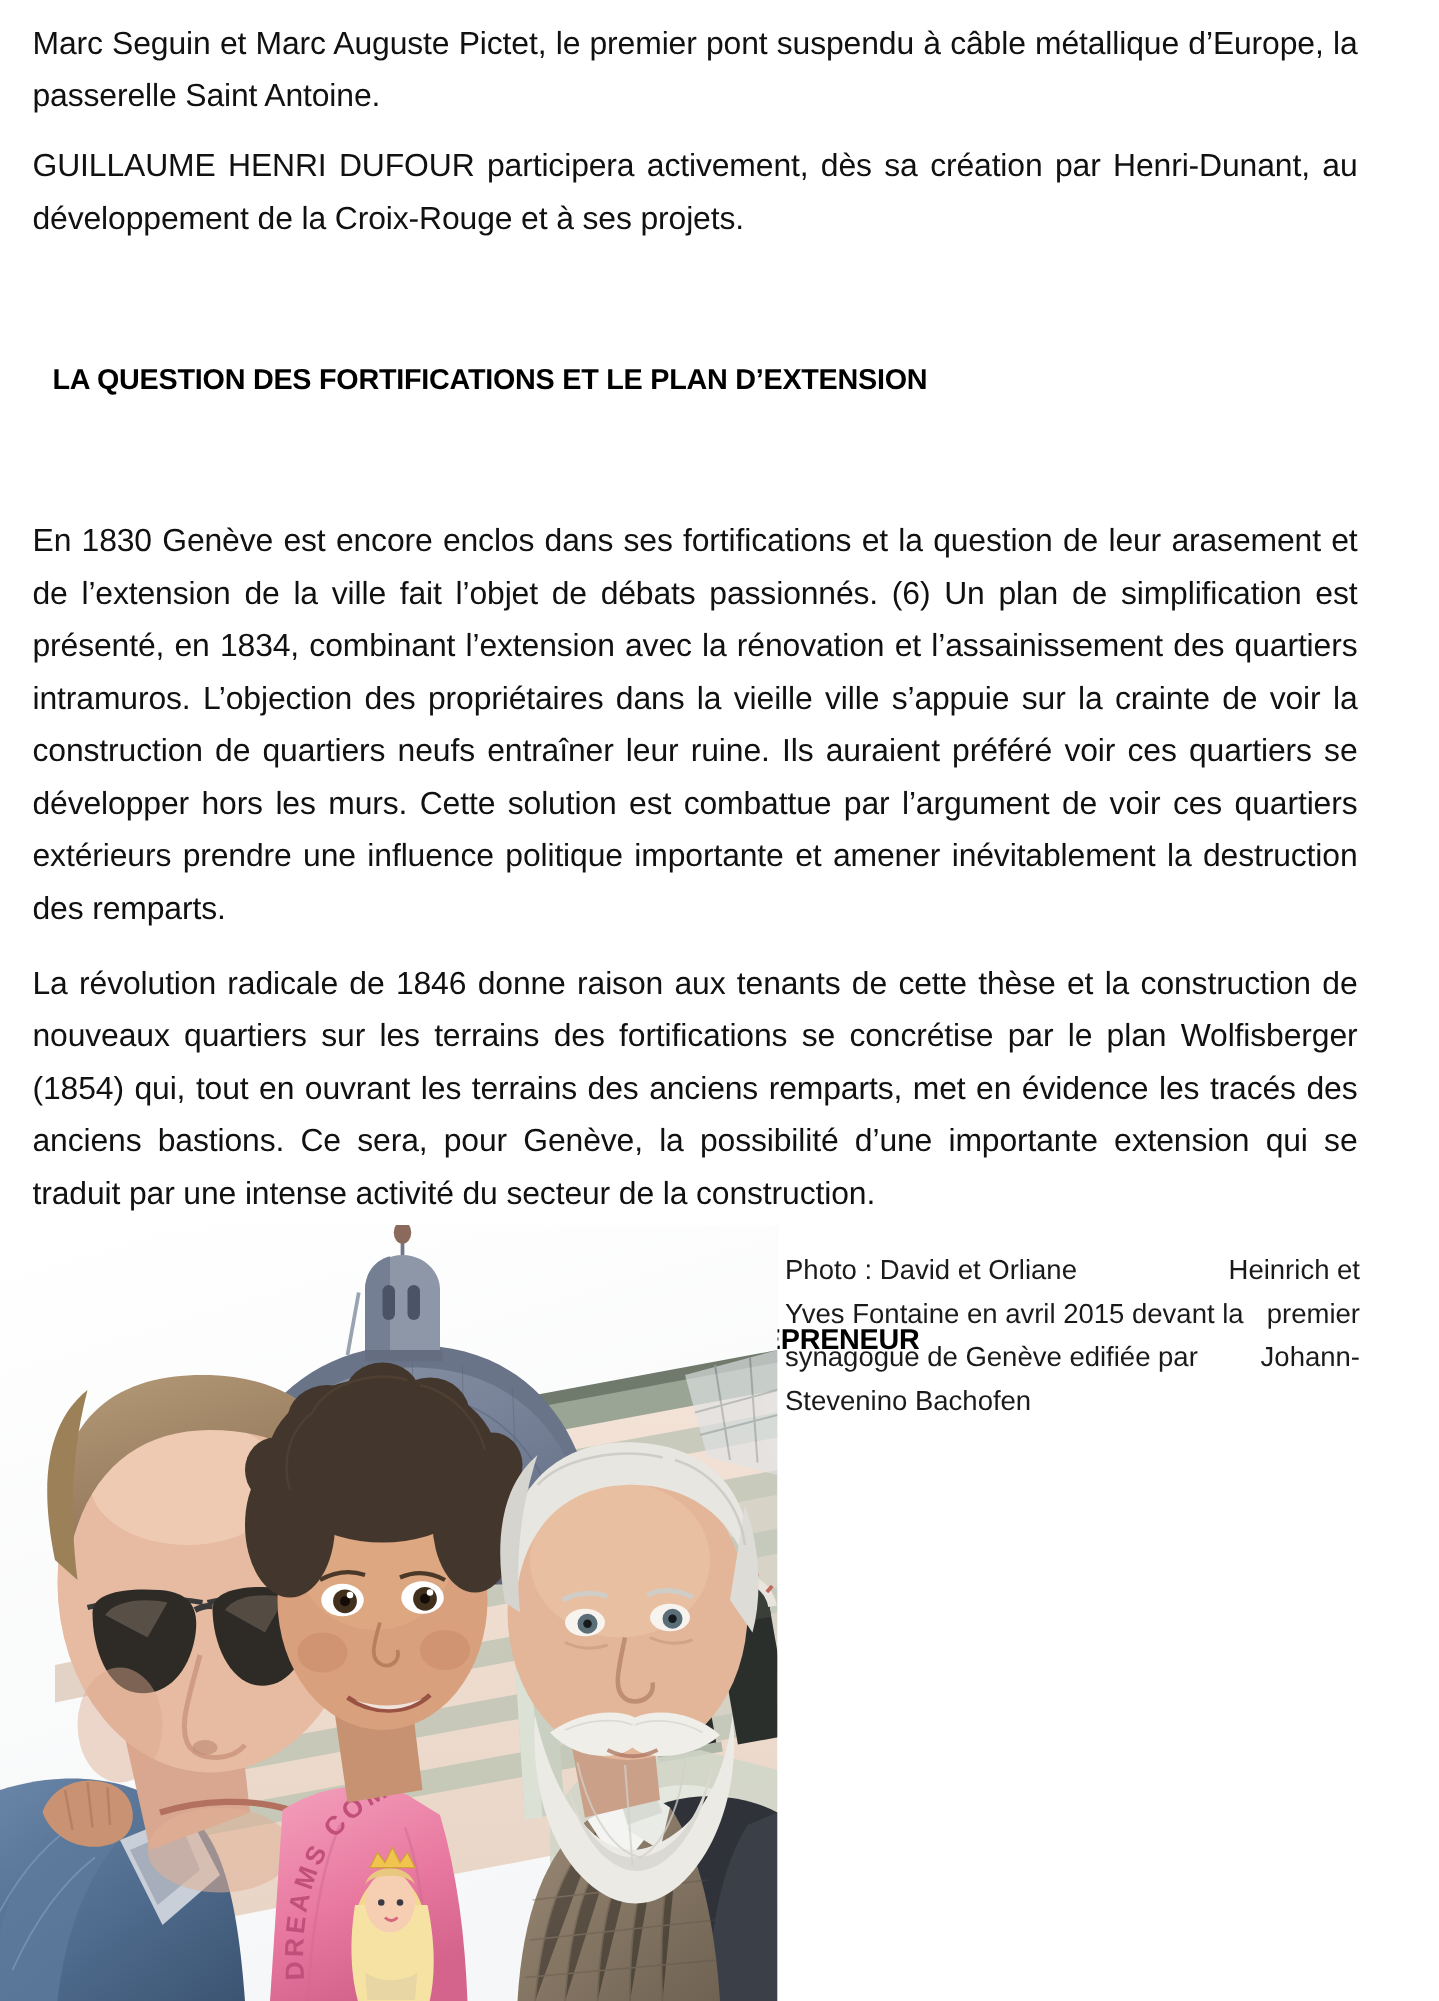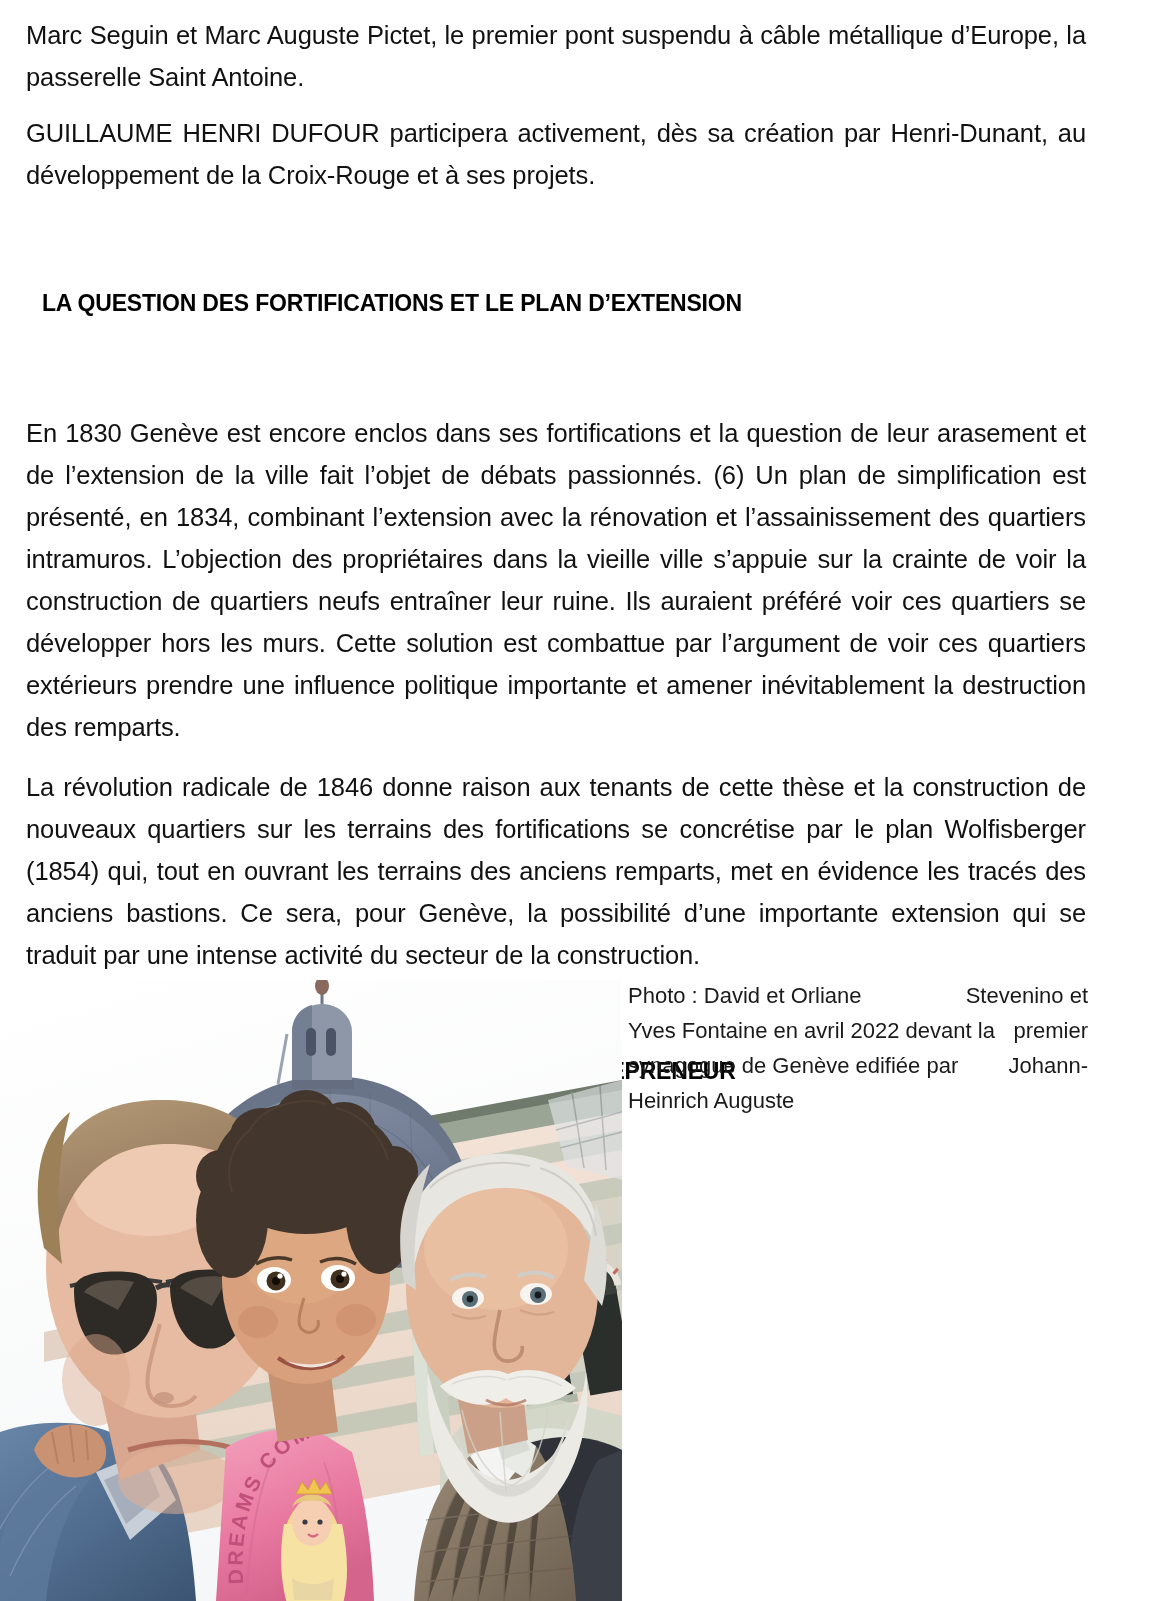--- a/index.html
+++ b/index.html
@@ -80,20 +80,21 @@
     font-size: 22px;
     line-height: 35px;
     text-align: justify;
     text-justify: inter-word;
     color: #1a1a1a;
   }
   .caption .line { display: block; }
   .caption .ln1 {
     display: flex;
     justify-content: space-between;
+    margin-top: 20px;
   }
   .caption .ln2, .caption .ln3 {
     display: flex;
     justify-content: space-between;
   }
   .caption .ln1 span, .caption .ln2 span, .caption .ln3 span { white-space: pre; }
   .caption .ln4 { display: block; }
 </style>
 </head>
 <body>
@@ -561,28 +562,28 @@
           </g>
 
           <rect x="0" y="0" width="622" height="621" fill="none"></rect>
         </g>
       </svg>
     </div>
 
     <div class="caption">
       <span class="line ln1">
         <span>Photo : David et Orliane</span>
-        <span>Stevenino et</span>
+        <span>Heinrich et</span>
       </span>
       <span class="line ln2">
-        <span>Yves Fontaine en avril 2022 devant la</span>
+        <span>Yves Fontaine en avril 2015 devant la</span>
         <span>premier</span>
       </span>
       <span class="line ln3">
         <span>synagogue de Genève edifiée par</span>
         <span>Johann-</span>
       </span>
-      <span class="line ln4">Heinrich Auguste</span>
+      <span class="line ln4">Stevenino Bachofen</span>
     </div>
 
   </div>
 
 </div>
 
 </body></html>

